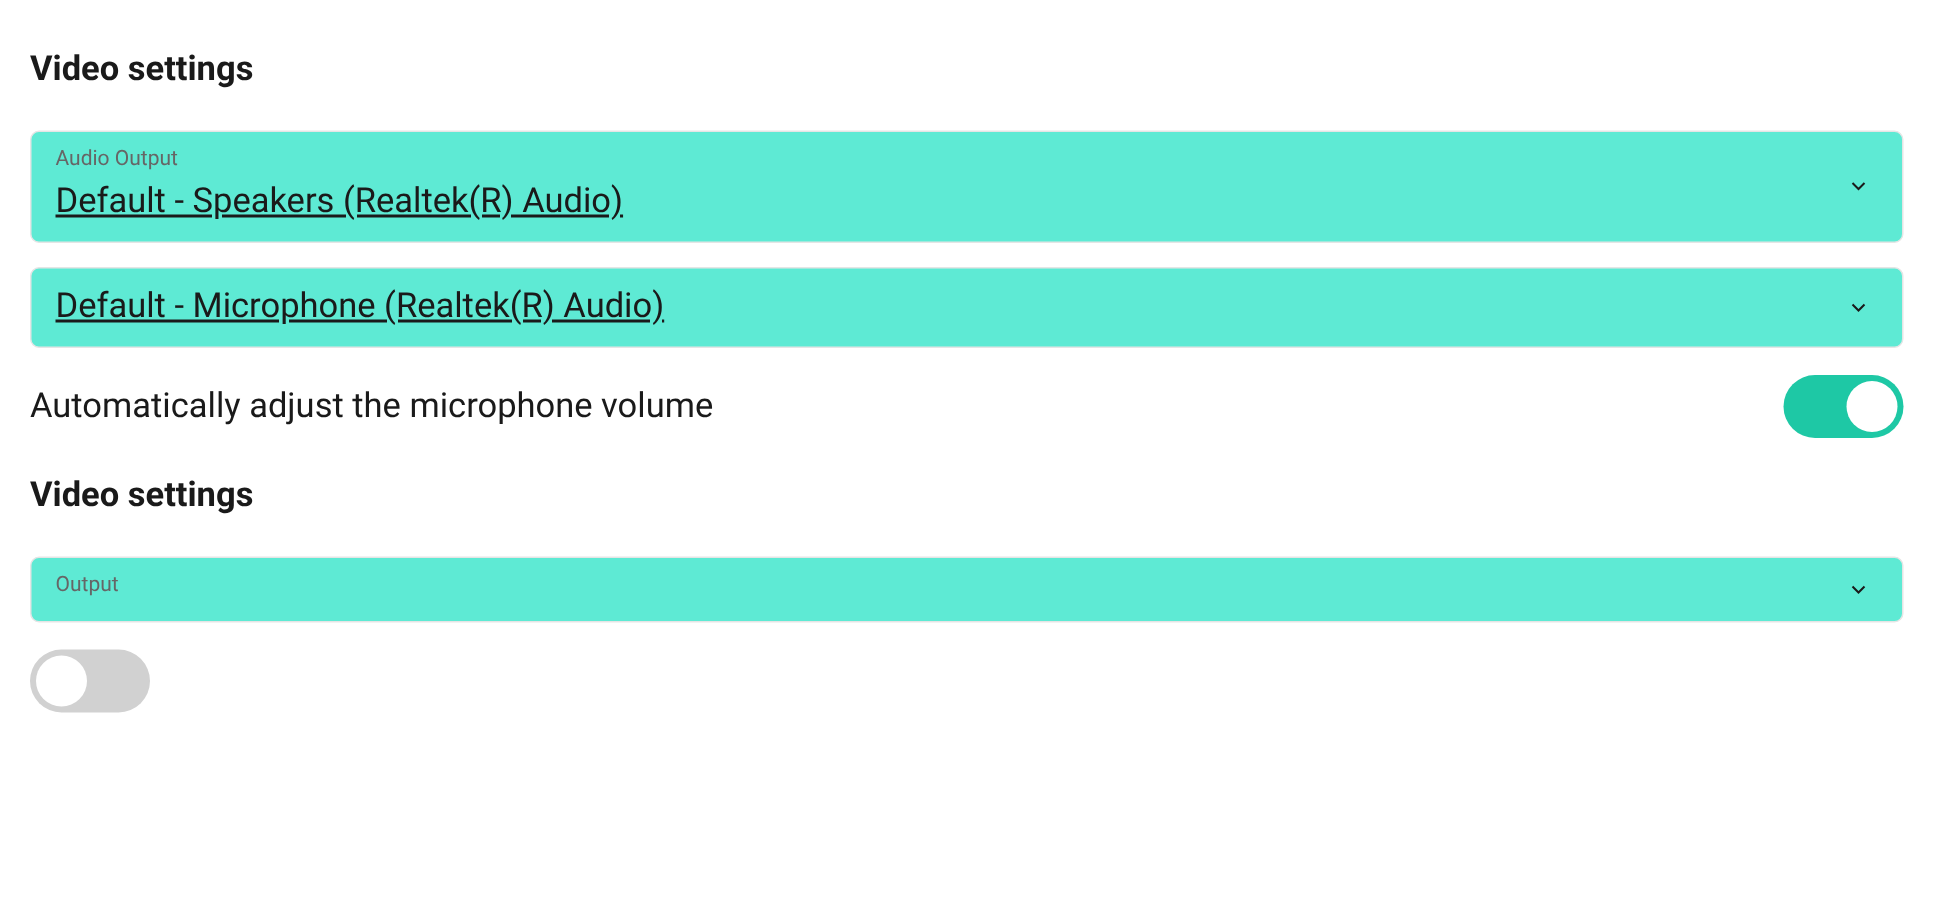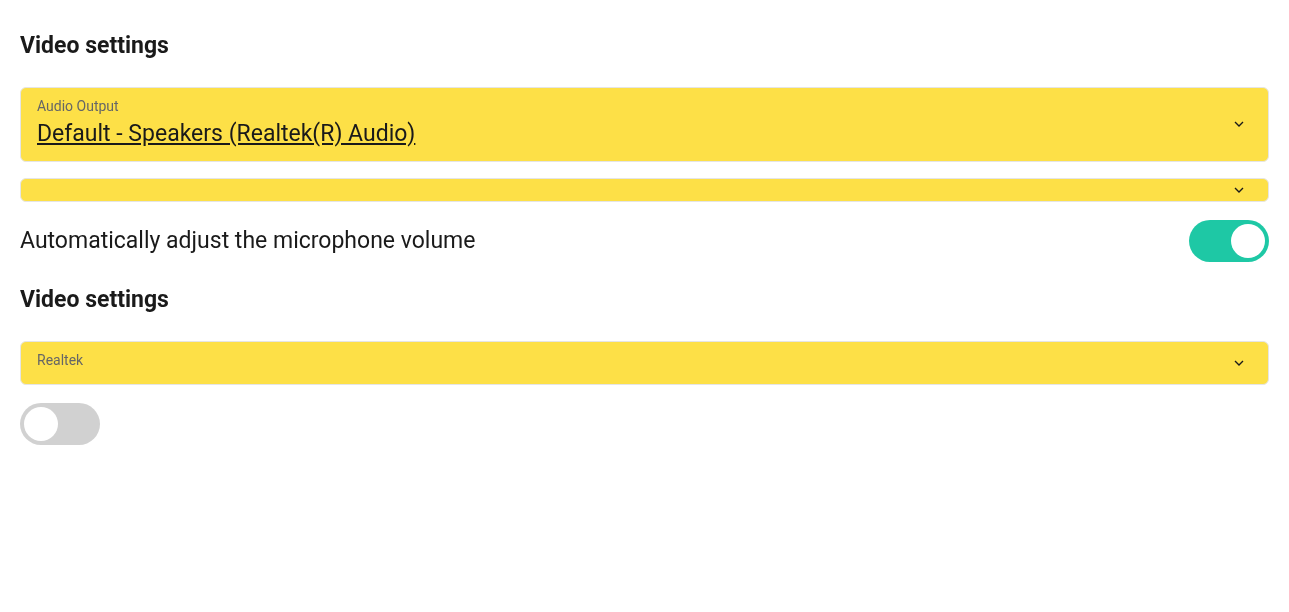--- a/index.html
+++ b/index.html
@@ -24,21 +24,21 @@
     .section-title.second {
       margin-top: 24px;
     }
     .select-wrapper {
       position: relative;
       border: 1px solid #e5e5e5;
       border-radius: 6px;
       margin-bottom: 16px;
       padding: 10px 16px 12px 16px;
       cursor: pointer;
-      background: #fde047;
+      background: #5eead4;
     }
     .select-label {
       font-size: 14px;
       color: #666666;
       display: block;
       margin-bottom: 4px;
       line-height: 1.2;
     }
     .select-value {
       font-size: 23px;
@@ -114,38 +114,39 @@
   <span class="select-label">Audio Output</span>
   <span class="select-value">Default - Speakers (Realtek(R) Audio)</span>
   <span class="chevron">
     <svg viewBox="0 0 24 24">
         <polyline points="6 9 12 15 18 9"></polyline>
       </svg>
   </span>
 </div>
 
 <div class="select-wrapper">
+  <span class="select-value">Default - Microphone (Realtek(R) Audio)</span>
   <span class="chevron">
     <svg viewBox="0 0 24 24">
         <polyline points="6 9 12 15 18 9"></polyline>
       </svg>
   </span>
 </div>
 
 <div class="toggle-row">
   <span class="toggle-label">Automatically adjust the microphone volume</span>
   <div class="toggle on">
     <div class="toggle-knob"></div>
   </div>
 </div>
 
 <h2 class="section-title second">Video settings</h2>
 
 <div class="select-wrapper">
-  <span class="select-label">Realtek</span>
+  <span class="select-label">Output</span>
   <span class="chevron">
     <svg viewBox="0 0 24 24">
         <polyline points="6 9 12 15 18 9"></polyline>
       </svg>
   </span>
 </div>
 
 <div class="toggle-row">
   <div class="toggle off">
     <div class="toggle-knob"></div>

